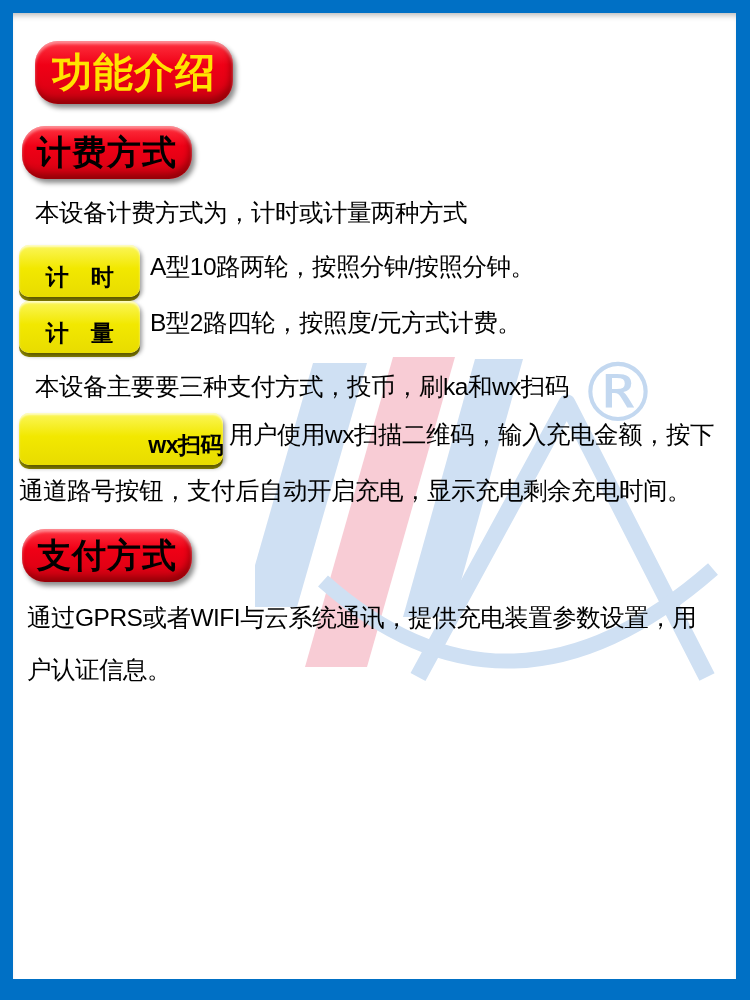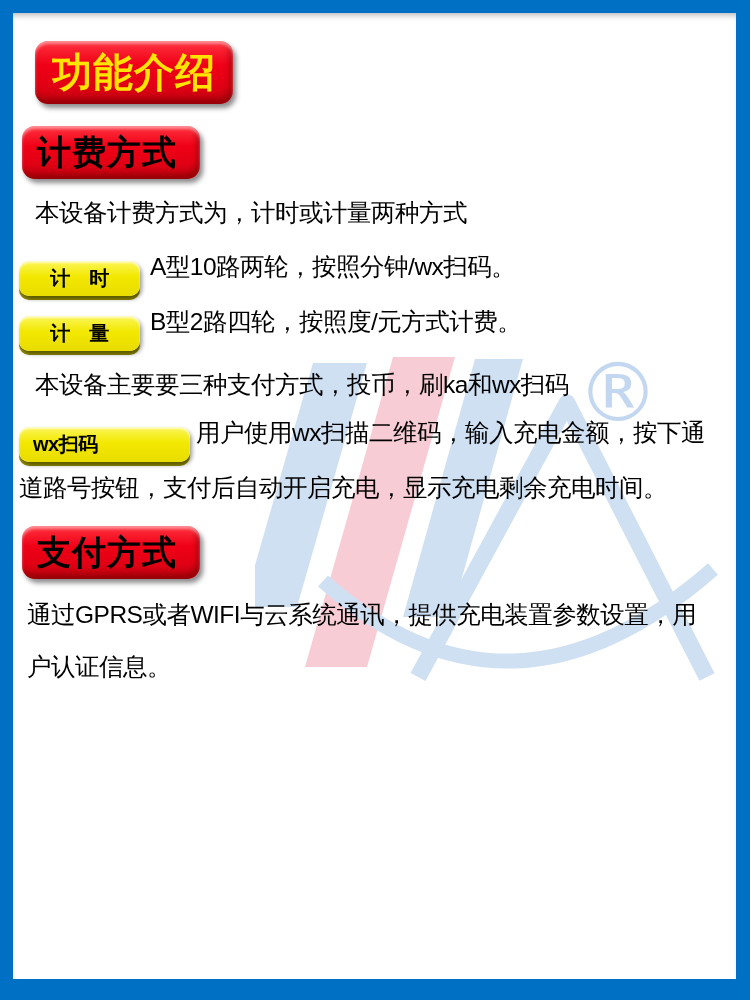--- a/index.html
+++ b/index.html
@@ -24,63 +24,63 @@
   
   .watermark{
     position:absolute;left:242px;top:332px;
     width:470px;height:345px;
     z-index:0;pointer-events:none;
   }
   
   .red-badge{
     display:inline-block;
     background:linear-gradient(180deg,#ff3340 0%,#f00016 38%,#e20014 70%,#c20010 100%);
-    border-radius:13px;
+    border-radius:23px;
     box-shadow:3px 4px 5px rgba(0,0,0,.45),
                inset 0 3px 3px rgba(255,255,255,.45),
                inset -3px -5px 6px rgba(110,0,0,.55);
     font-weight:bold;
     line-height:1;
   }
   .title-badge{
     margin-left:16px;
     padding:11px 17px 12px 17px;
     font-size:40px;
     color:#ffe400;
     letter-spacing:1px;
   }
   .section-badge{
     margin-left:3px;
     margin-top:0;
-    padding:9px 23px 10px 15px;
+    padding:9px 15px 10px 15px;
     font-size:34px;
     color:#000000;
     letter-spacing:1px;
   }
   .yellow-badge{
     display:inline-block;
     box-sizing:border-box;
     width:121px;
     background:linear-gradient(180deg,#fbf65a 0%,#f2e800 45%,#e8dc00 100%);
     border-radius:10px;
     box-shadow:2px 3px 4px rgba(0,0,0,.40),
                0 4px 0 #938c00,
                inset 0 2px 2px rgba(255,255,255,.65);
     font-weight:bold;
-    font-size:20px;
+    font-size:23px;
     color:#000;
     text-align:center;
-    padding:7px 0 8px 0;
+    padding:21px 0 8px 0;
     line-height:1;
     vertical-align:-10px;
     margin-right:10px;
   }
   .yellow-badge.wide{
-    width:171px;
-    text-align:left;
+    width:204px;
+    text-align:right;
     padding-left:14px;
     margin-right:6px;
   }
   
   .intro{
     position:relative;z-index:1;
     margin:12px 0 0 0;
     padding:0 0 0 16px;
     font-size:24.5px;
     letter-spacing:-0.5px;
@@ -124,21 +124,21 @@
 
     <div class="title-row">
       <span class="red-badge title-badge">功能介绍</span>
     </div>
 
     <div class="section billing">
       <div class="header-row">
         <span class="red-badge section-badge">计费方式</span>
       </div>
       <p class="intro">本设备计费方式为，计时或计量两种方式</p>
-      <p class="feature-row first"><span class="yellow-badge">计　时</span><span>A型10路两轮，按照分钟/wx扫码。</span></p>
+      <p class="feature-row first"><span class="yellow-badge">计　时</span><span>A型10路两轮，按照分钟/按照分钟。</span></p>
       <p class="feature-row"><span class="yellow-badge">计　量</span><span>B型2路四轮，按照度/元方式计费。</span></p>
     </div>
 
     <div class="section payment">
       <p class="intro">本设备主要要三种支付方式，投币，刷ka和wx扫码</p>
       <p class="feature-row"><span class="yellow-badge wide">wx扫码</span><span>用户使用wx扫描二维码，输入充电金额，按下通道路号按钮，支付后自动开启充电，显示充电剩余充电时间。</span></p>
     </div>
 
     <div class="section comm">
       <div class="header-row">

